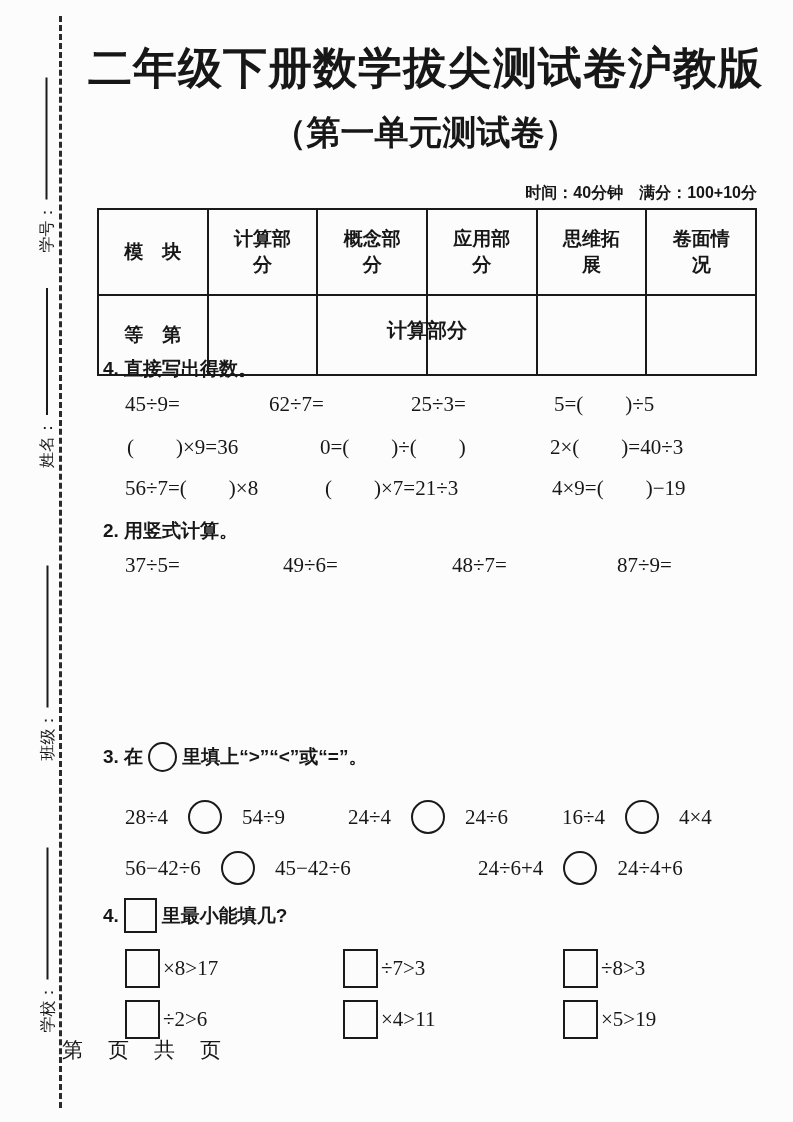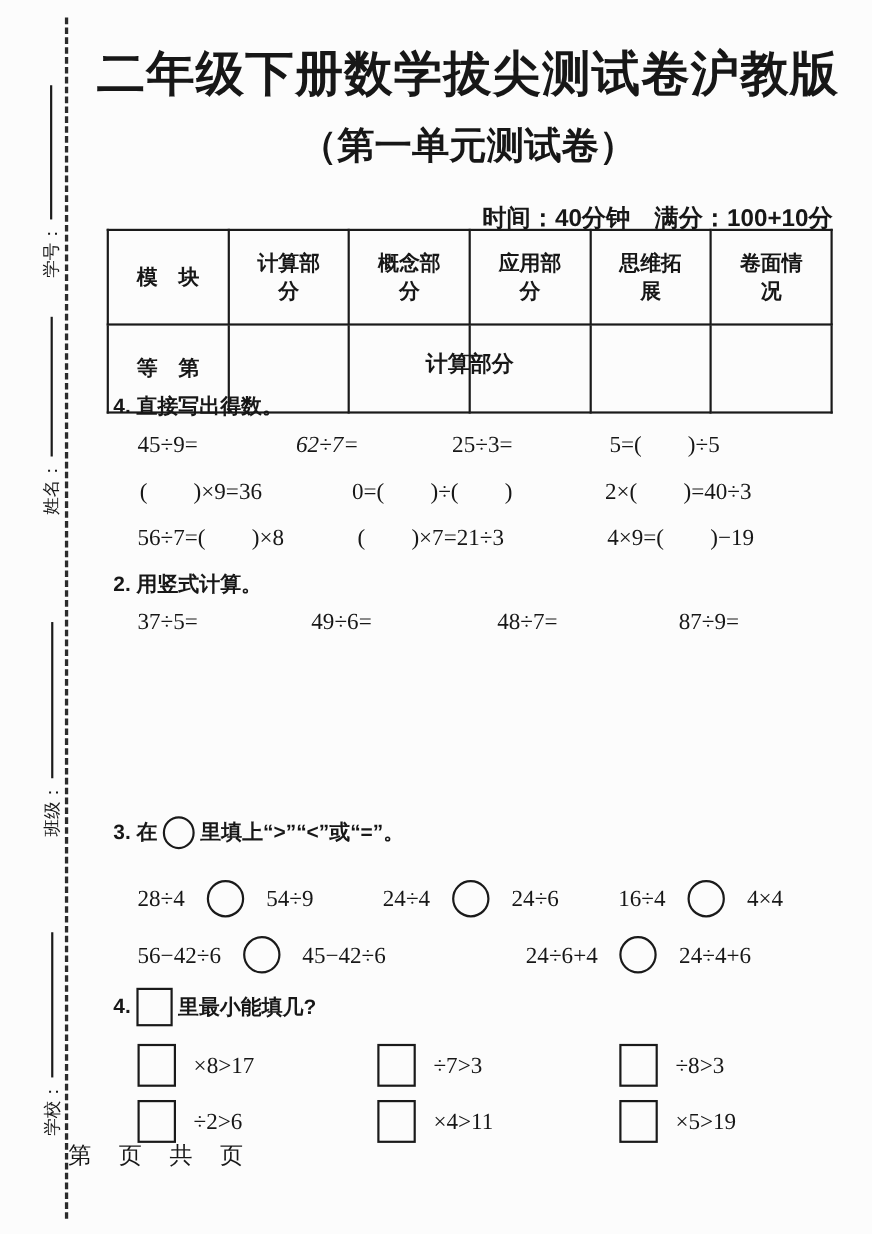--- a/index.html
+++ b/index.html
@@ -24,21 +24,21 @@
     position:absolute; left:62px; right:4px; top:42px; text-align:center;
     font-size:44px; font-weight:bold; line-height:1.2;
     font-family:"Liberation Sans", sans-serif; letter-spacing:1px;
   }
   .subtitle {
     position:absolute; left:62px; right:4px; top:110px; text-align:center;
     font-size:34px; font-weight:bold; font-family:"Liberation Sans", sans-serif;
   }
   .info {
     position:absolute; left:97px; width:660px; top:183px; text-align:right;
-    font-size:22px; font-weight:bold; font-family:"Liberation Sans", sans-serif;
+    font-size:16px; font-weight:bold; font-family:"Liberation Sans", sans-serif;
   }
   
   .score-table {
     position:absolute; left:97px; top:208px; width:660px;
     border-collapse:collapse; table-layout:fixed;
     font-family:"Liberation Sans", sans-serif;
   }
   .score-table th, .score-table td {
     border:2px solid #1a1a1a; text-align:center;
     font-size:19px; font-weight:bold; padding:16px;
@@ -49,21 +49,21 @@
     position:absolute; left:97px; width:660px; top:317px; text-align:center;
     font-size:20px; font-weight:bold; font-family:"Liberation Sans", sans-serif;
   }
   .prompt {
     position:absolute; left:103px; font-size:19px; font-weight:bold;
     font-family:"Liberation Sans", sans-serif; display:flex; align-items:center; gap:5px;
   }
   .row { position:absolute; left:0; top:0; width:793px; height:30px; }
   .itm { position:absolute; top:0; white-space:pre; font-size:21px; }
   .cmp { position:absolute; display:flex; align-items:center; gap:20px; font-size:21px; white-space:pre; }
-  .boxitem { position:absolute; display:flex; align-items:center; gap:16px; font-size:21px; white-space:pre; }
+  .boxitem { position:absolute; display:flex; align-items:center; gap:3px; font-size:21px; white-space:pre; }
   .circle { display:inline-block; width:34px; height:34px; border:2px solid #1a1a1a; border-radius:50%; box-sizing:border-box; }
   .circle.small { width:29px; height:30px; }
   .sqbox { display:inline-block; width:35px; height:39px; border:2px solid #1a1a1a; box-sizing:border-box; background:transparent; }
   .sqbox.small { width:33px; height:35px; }
   .footer {
     position:absolute; left:62px; right:0; top:1036px; text-align:left;
     font-size:21px; letter-spacing:2px; font-family:"Liberation Sans", sans-serif;
   }
 </style>
 </head>
@@ -115,21 +115,21 @@
   </tbody>
     </table>
 
   <div class="section-title">计算部分</div>
 
   <div class="prompt" style="top:356px;">
     <span>4. 直接写出得数。</span>
   </div>
   <div class="row" style="top:392px;">
     <span class="itm" style="left:125px;">45÷9=</span>
-    <span class="itm" style="left:269px;font-style:italic;">62÷7=</span>
+    <span class="itm" style="left:269px;">62÷7=</span>
     <span class="itm" style="left:411px;">25÷3=</span>
     <span class="itm" style="left:554px;">5=(        )÷5</span>
   </div>
   <div class="row" style="top:435px;">
     <span class="itm" style="left:127px;">(        )×9=36</span>
     <span class="itm" style="left:320px;">0=(        )÷(        )</span>
     <span class="itm" style="left:550px;">2×(        )=40÷3</span>
   </div>
   <div class="row" style="top:476px;padding-left:12px;">
     <span class="itm" style="left:125px;">56÷7=(        )×8</span>

